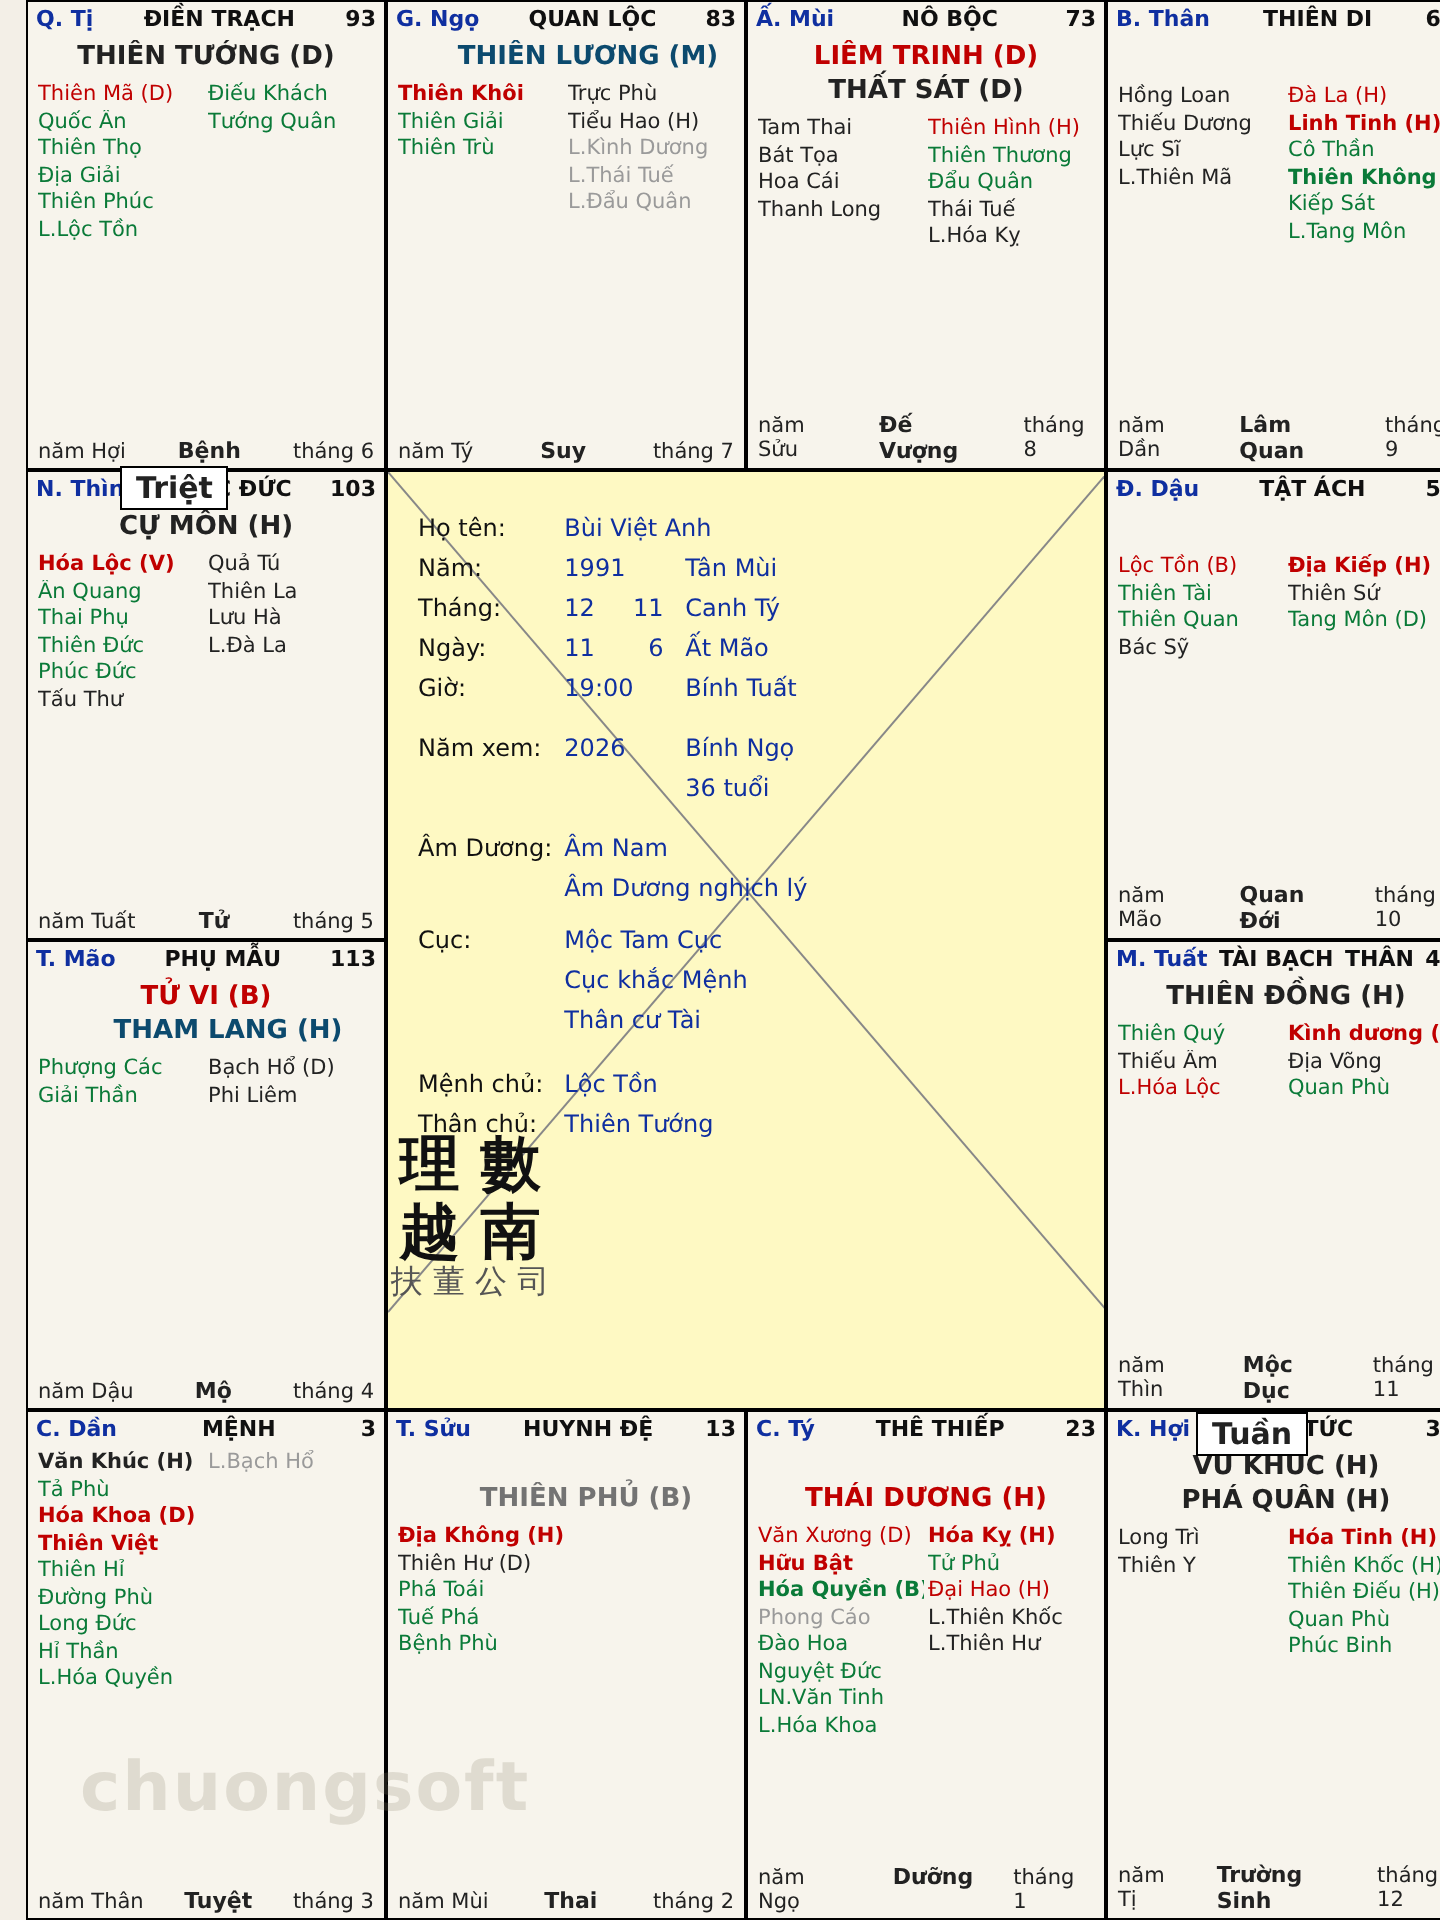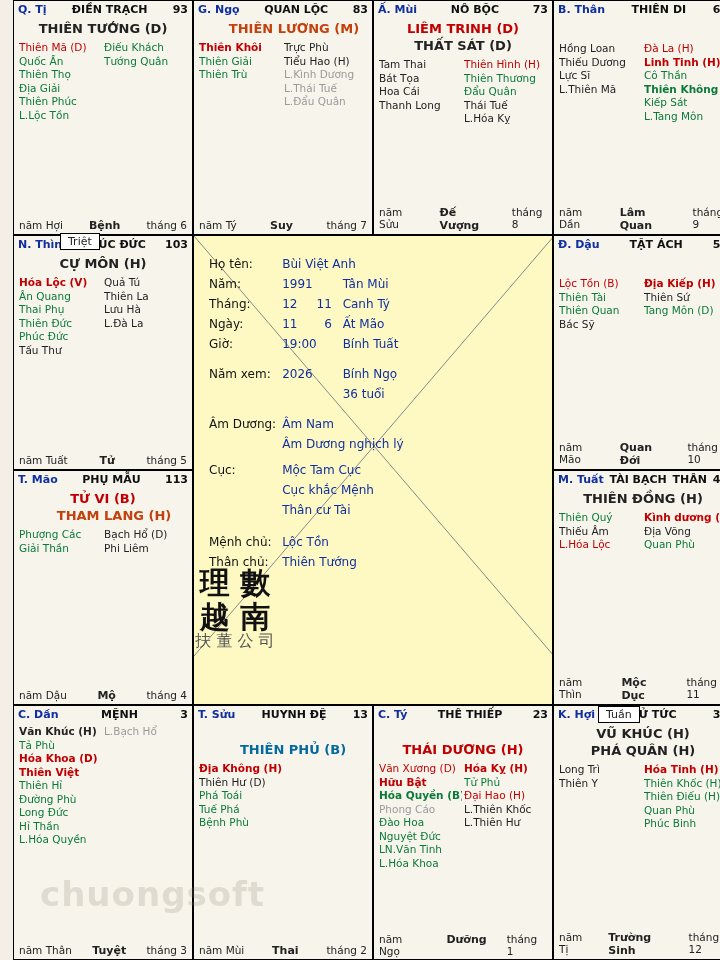--- a/index.html
+++ b/index.html
@@ -40,22 +40,22 @@
   .phead .cung{color:#101010;}
   .phead .num{color:#101010;}
   .chi-red{color:#c00000;}
   .chi-blue{color:#0f2fa0;}
   .chi-purple{color:#7b1fa2;}
   
   .mainstars{
     text-align:center;margin-top:4px;font-weight:bold;font-size:13px;line-height:17px;
   }
   .ms-red{color:#c00000;}
-  .ms-green{color:#c2410c;padding-left:22px;}
-  .ms-orange{color:#0369a1;padding-left:20px;}
+  .ms-green{color:#0c4a6e;padding-left:22px;}
+  .ms-orange{color:#737373;padding-left:20px;}
   
   .cols{
     display:flex;gap:2px;padding:4px 5px 0 5px;font-size:10.5px;line-height:13.5px;
   }
   .col{flex:1;min-width:0;}
   .col div{white-space:nowrap;overflow:hidden;}
   .r{color:#c00000;}
   .g{color:#0a7a38;}
   .k{color:#222;}
   .gray{color:#9a9a9a;}
@@ -78,21 +78,21 @@
     position:absolute;right:14px;top:12px;width:110px;text-align:center;
     font-family:"DejaVu Serif", serif;
   }
   .seal .ch{font-size:30px;line-height:34px;color:#111;font-weight:bold;}
   .seal .small{font-size:16px;color:#555;line-height:14px;}
   
   .diag{position:absolute;inset:0;pointer-events:none;}
   
   .float-label{
     position:absolute;background:#ffffff;border:1px solid #000;
-    font-size:11px;font-weight:normal;padding:1px 7px;z-index:5;
+    font-size:15px;font-weight:bold;padding:1px 7px;z-index:5;
   }
   .watermark{
     position:absolute;left:40px;bottom:46px;font-size:34px;color:rgba(140,130,110,.22);
     font-weight:bold;letter-spacing:1px;z-index:1;pointer-events:none;
   }
   .cc{position:relative;z-index:2;}
 </style>
 </head>
 <body>
 

